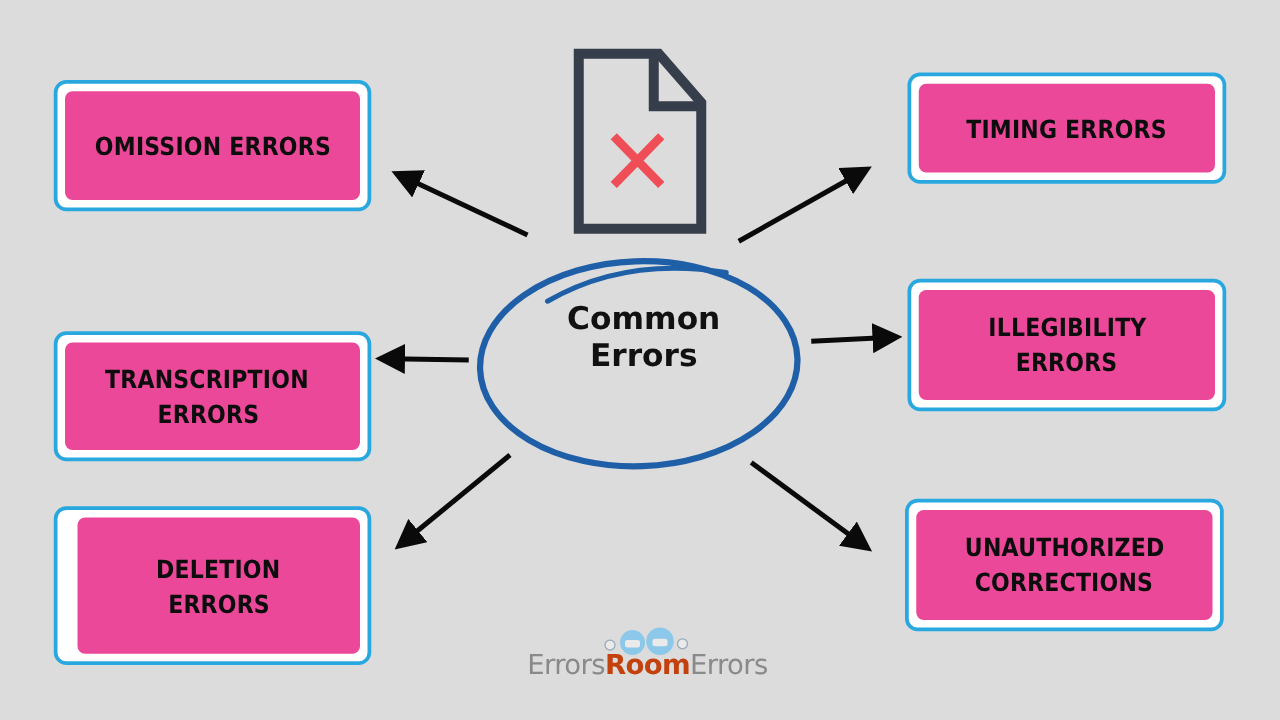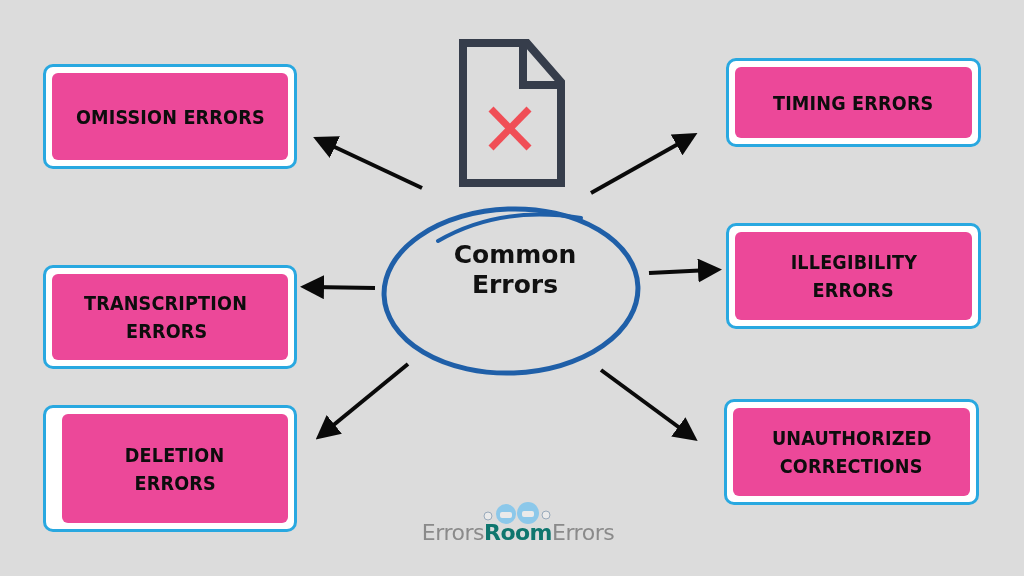--- a/index.html
+++ b/index.html
@@ -50,21 +50,21 @@
     .center-title div { white-space: nowrap; }
     .logo {
       position: absolute;
       left: 418px; top: 520px; width: 200px;
       text-align: center;
       font-family: "DejaVu Sans", sans-serif;
       font-size: 22px;
       color: #8a8a8a;
       letter-spacing: -0.5px;
     }
-    .logo b { color: #0f766e; }
+    .logo b { color: #c2410c; }
   </style>
 </head>
 <body>
 
 <svg id="arrows" width="1024" height="576" viewBox="0 0 1024 576">
   <defs>
     <marker id="ah" markerWidth="6" markerHeight="6" refX="3" refY="3" orient="auto" markerUnits="strokeWidth">
       <path d="M0,0 L6,3 L0,6 z" fill="#0a0a0a"></path>
     </marker>
   </defs>

